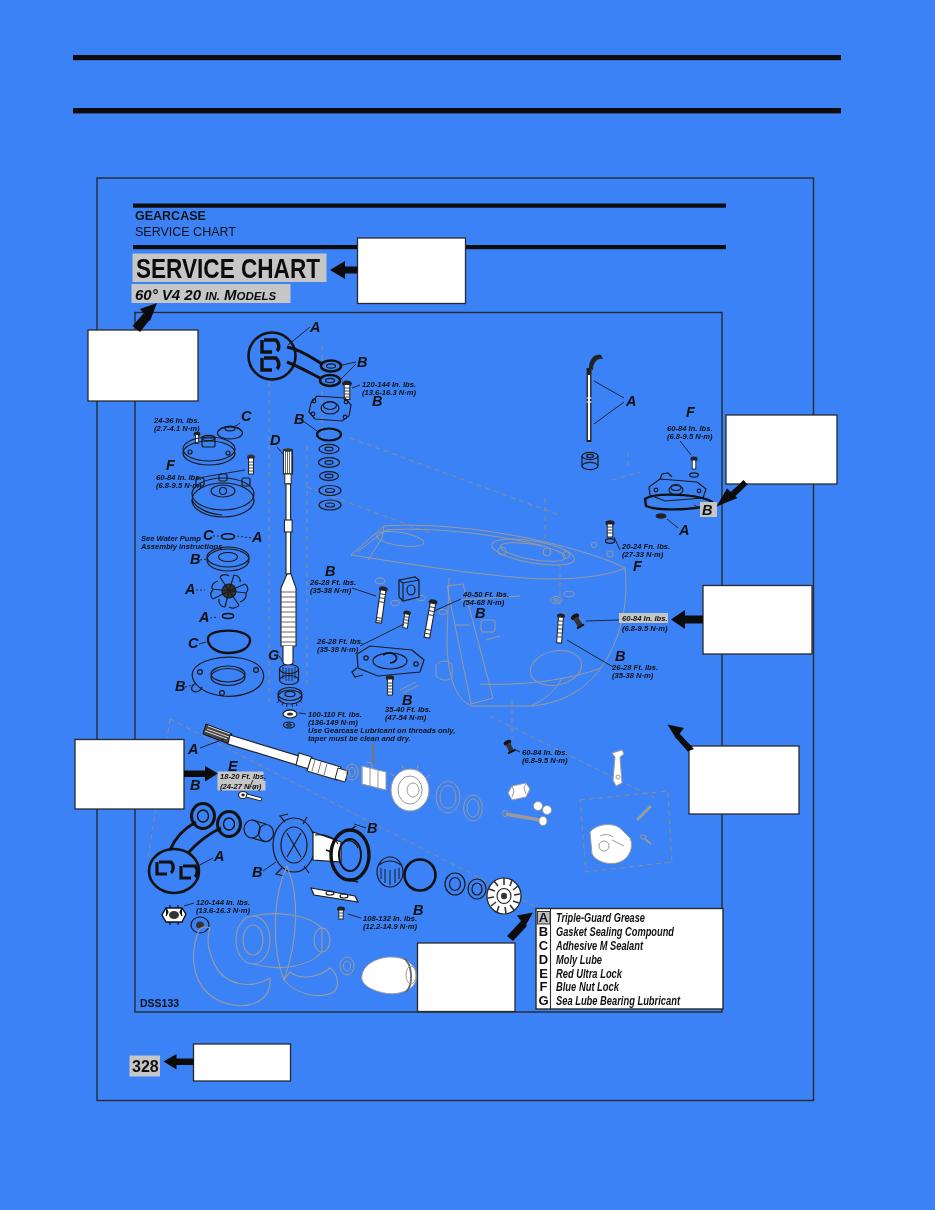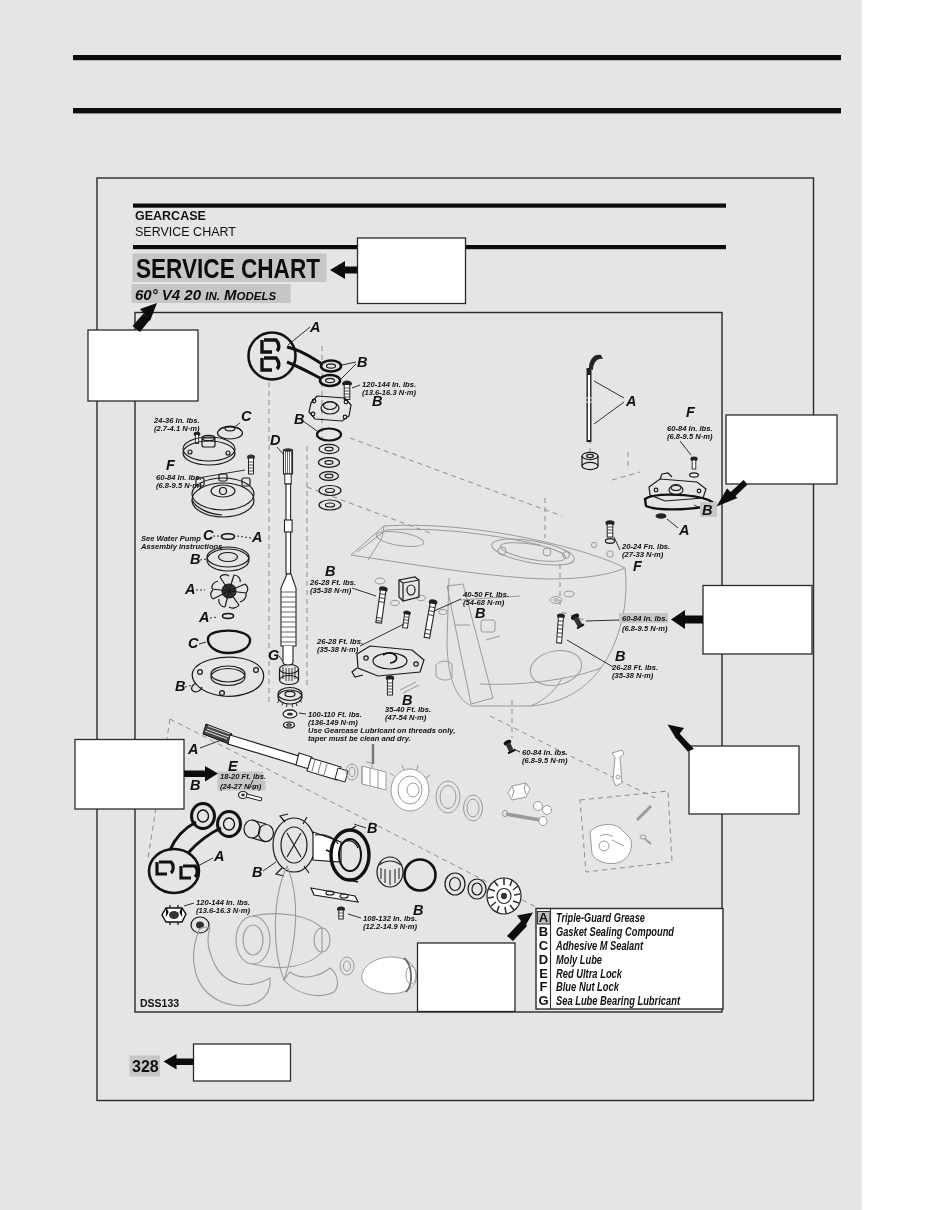--- a/index.html
+++ b/index.html
@@ -1,16 +1,16 @@
 <!DOCTYPE html>
 <html><head>
 <meta charset="utf-8">
 <style>
 html,body{margin:0;padding:0;background:#fff;}
-#page{position:relative;width:862px;height:1210px;background:#e5e5e5;overflow:hidden;}
+#page{position:relative;width:935px;height:1210px;background:#3b82f6;overflow:hidden;}
 svg{position:absolute;left:0;top:0;}
 </style>
 </head>
 <body>
 <div id="page">
 <svg width="935" height="1210" viewBox="0 0 935 1210" xmlns="http://www.w3.org/2000/svg">
 <style>
 .t{font:italic bold 7.6px "Liberation Sans",sans-serif;fill:#101010;}
 .L{font:italic bold 14.5px "Liberation Sans",sans-serif;fill:#101010;}
 .g{stroke:#9a9a9a;fill:none;stroke-width:1;}

